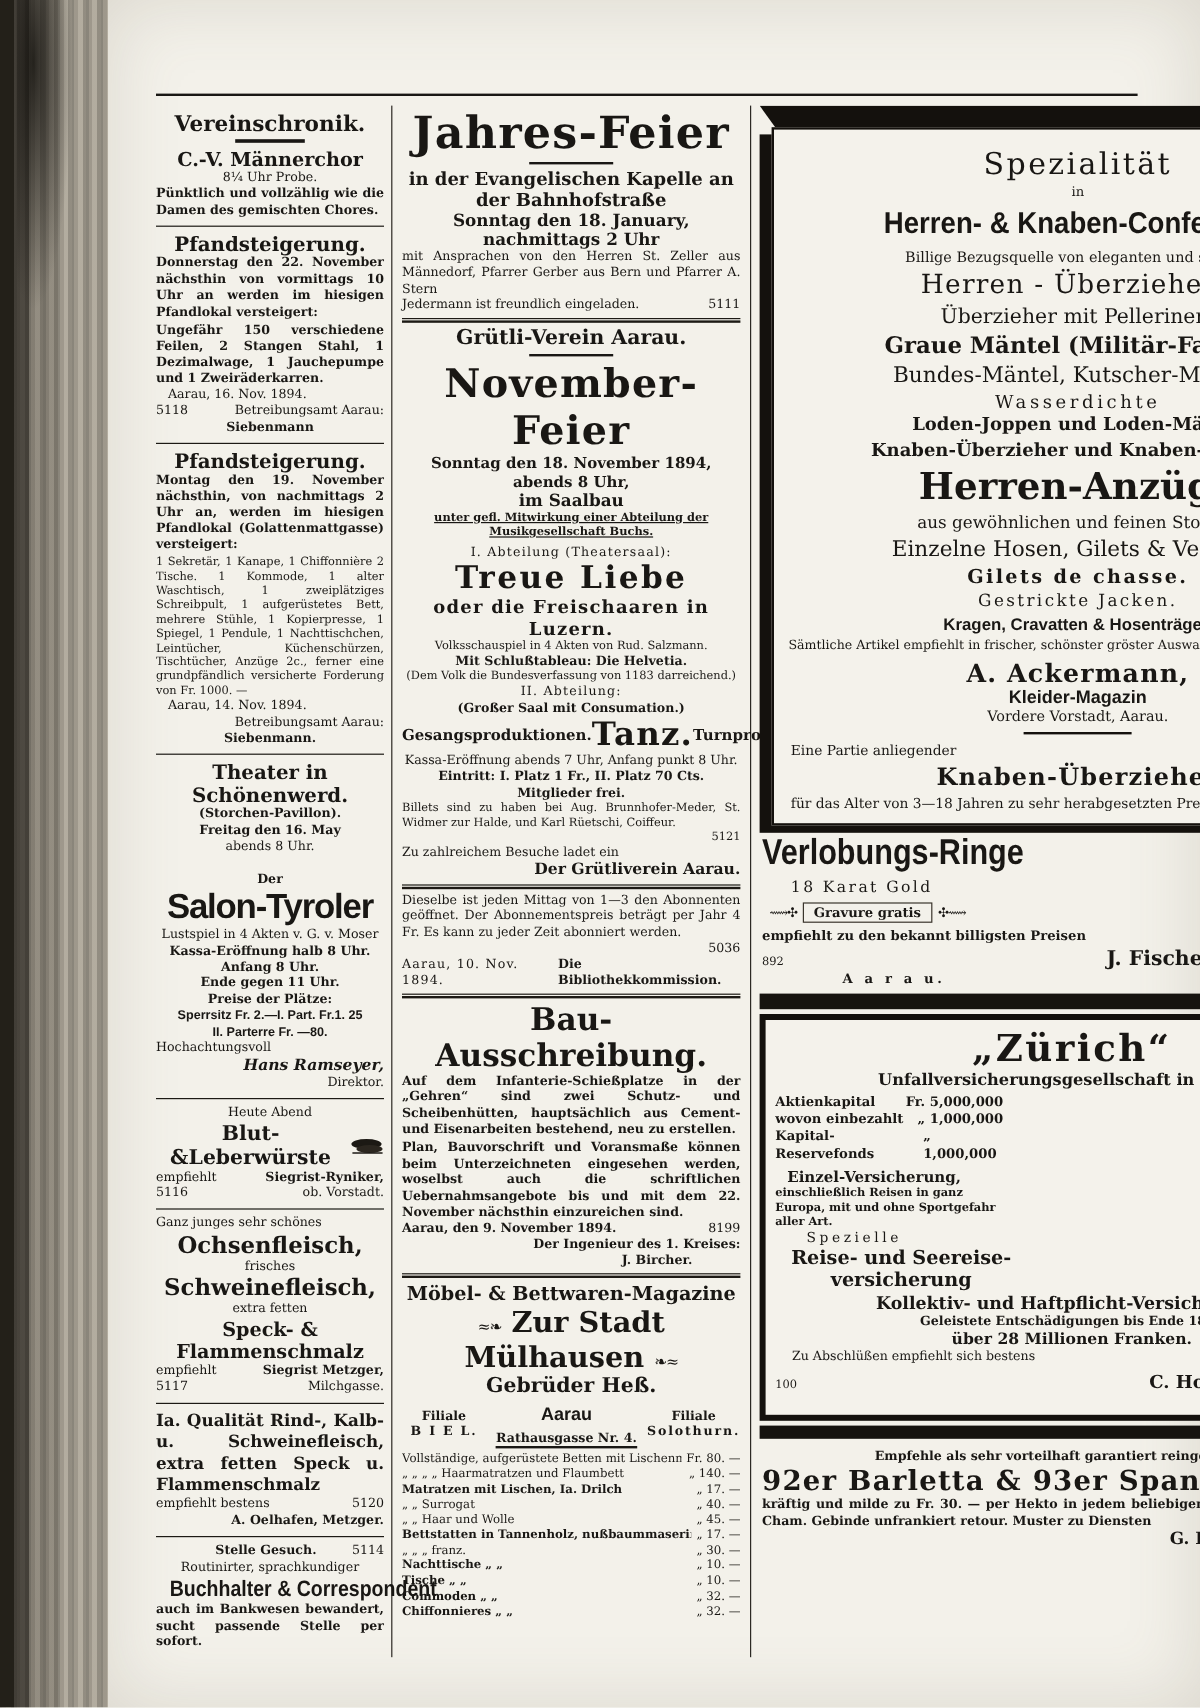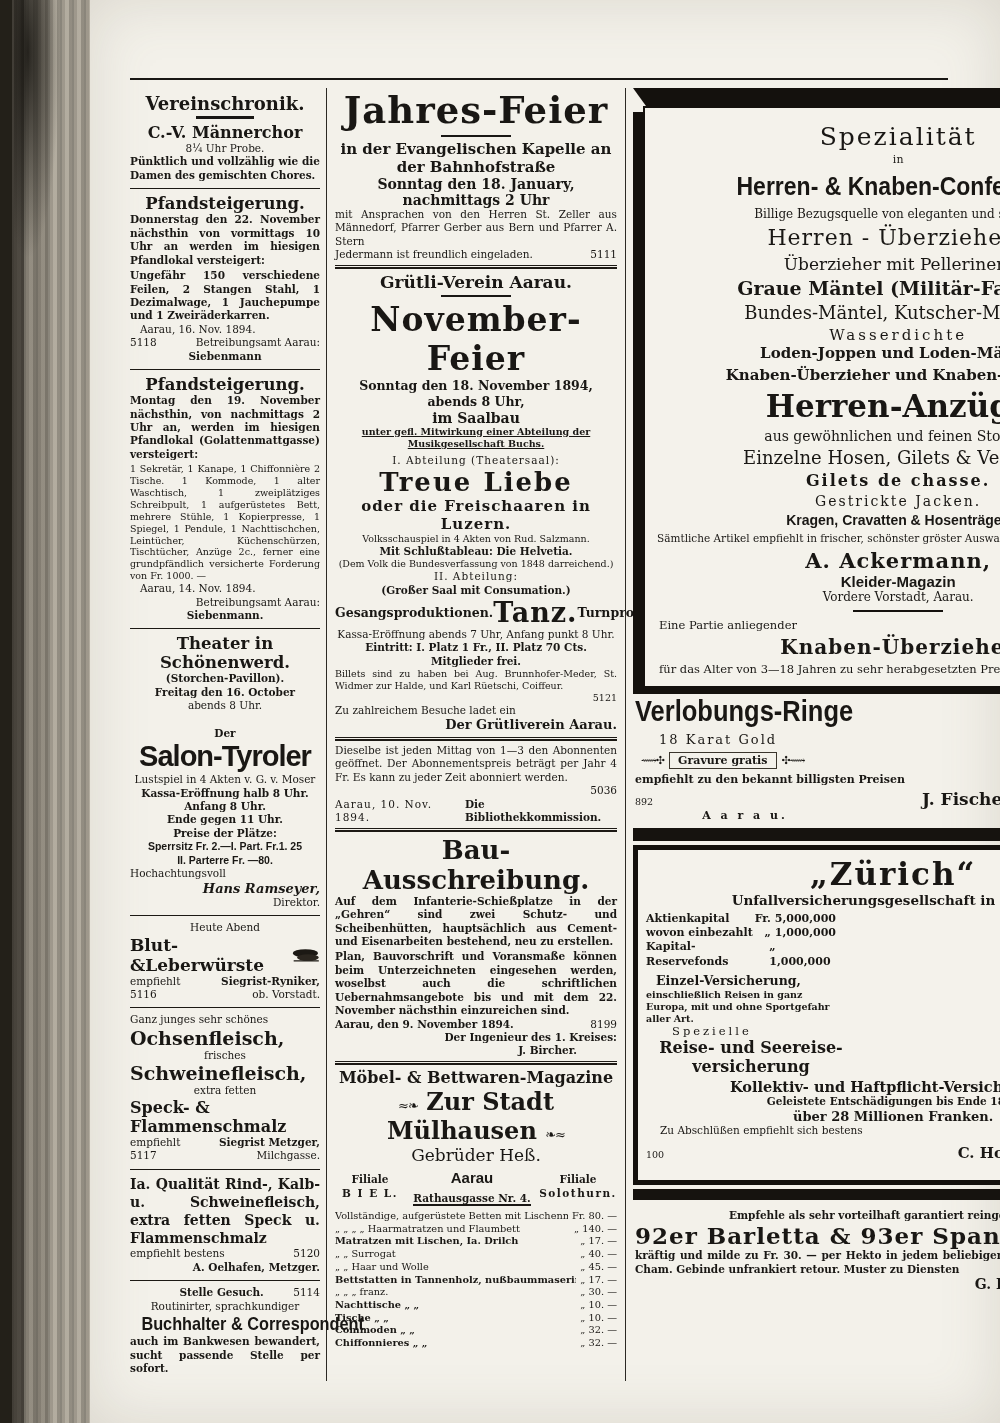--- a/index.html
+++ b/index.html
@@ -43,42 +43,42 @@
   .sec:last-child { border-bottom:none; }
   .chronik-h { font-size:18px; font-weight:bold; text-align:center; }
   .chronik-u { width:58px; border-top:3px solid #191714; margin:2px auto 1px auto; }
   .mch-h { font-size:16px; font-weight:bold; text-align:center; }
   .cjmv-h { font-size:18px; font-weight:bold; letter-spacing:4px; text-align:center; }
   .frak-h { font-size:16.5px; font-weight:bold; text-align:center; }
   .split { display:flex; justify-content:space-between; align-items:baseline; }
   .bigname { font-family:"Liberation Sans",sans-serif; font-weight:bold; font-size:29px; text-align:center; letter-spacing:-1px; }
   .buchh { font-family:"Liberation Sans",sans-serif; font-weight:bold; font-size:18.5px; text-align:center; transform:scaleX(.88); transform-origin:center; white-space:nowrap; }
   .script { font-style:italic; font-weight:bold; font-size:13px; }
-  .lbig { font-size:19px; font-weight:bold; }
+  .lbig { font-size:19px; font-weight:bold; text-align:center; }
   .wurst-row { display:flex; align-items:center; justify-content:center; gap:4px; }
 
   
   .rule-dbl { border-top:1px solid #1c1914; border-bottom:2.5px solid #1c1914; height:4px; margin:3px 0; }
   .bar { background:#16130f; height:9px; margin:4px 0; }
   .jf-title { font-size:37px; font-weight:bold; text-align:center; letter-spacing:1px; }
   .jf-sub { font-size:15px; font-weight:bold; text-align:center; }
   .short-rule { width:70px; border-top:2.5px solid #191714; margin:3px auto; }
   .gr-club { font-size:17px; font-weight:bold; text-align:center; }
   .gr-title { font-size:33px; font-weight:bold; text-align:center; letter-spacing:1px; }
   .gr-play { font-size:26px; font-weight:bold; text-align:center; letter-spacing:2px; }
   .gr-playsub { font-size:15px; font-weight:bold; text-align:center; letter-spacing:1px; }
   .tanz-row { display:flex; justify-content:space-between; align-items:center; }
   .tanz-side { font-size:12.5px; font-weight:bold; }
   .tanz-big { font-size:27px; font-weight:bold; letter-spacing:1px; }
   .bib-title { font-size:23px; font-weight:bold; text-align:center; }
   .bau-title { font-size:26px; font-weight:bold; text-align:center; }
   .mo-t1 { font-size:16px; font-weight:bold; text-align:center; }
   .mo-t2 { font-size:24px; font-weight:bold; text-align:center; }
   .mo-orn { font-size:13px; font-weight:normal; letter-spacing:-1px; }
-  .mo-t3 { font-size:17px; font-weight:normal; text-align:center; }
+  .mo-t3 { font-size:17px; font-weight:bold; text-align:center; }
   .branches { display:flex; justify-content:space-between; align-items:center; margin:3px 0 4px 0; }
   .price-row { display:flex; justify-content:space-between; font-size:9.8px; line-height:1.3; }
   .price-row .pl { flex:1; overflow:hidden; white-space:nowrap; }
   .price-row .pp { white-space:nowrap; padding-left:4px; }
 
   
   .shadow-top { height:18px; background:#14110d; clip-path:polygon(0 0,100% 0,97.5% 100%,2.5% 100%); }
   .ad-conf { border:2px solid #14110d; background:#f4f2eb; margin-left:10px; box-shadow:-10px 6px 0 0 #14110d; padding:14px 10px 10px 10px; }
   .cf-spez { font-size:25px; text-align:center; letter-spacing:2px; }
   .cf-in { font-size:11px; text-align:center; margin:2px 0; }
@@ -168,21 +168,21 @@
         <div class="sm b j">Montag den 19. November nächsthin, von nachmittags 2 Uhr an, werden im hiesigen Pfandlokal (Golattenmattgasse) versteigert:</div>
         <div class="xs j" style="margin-top:2px">1 Sekretär, 1 Kanape, 1 Chiffonnière 2 Tische. 1 Kommode, 1 alter Waschtisch, 1 zweiplätziges Schreibpult, 1 aufgerüstetes Bett, mehrere Stühle, 1 Kopierpresse, 1 Spiegel, 1 Pendule, 1 Nachttischchen, Leintücher, Küchenschürzen, Tischtücher, Anzüge 2c., ferner eine grundpfändlich versicherte Forderung von Fr. 1000. —</div>
         <div class="sm" style="margin-left:10px">Aarau, 14. Nov. 1894.</div>
         <div class="sm r">Betreibungsamt Aarau:</div>
         <div class="sm b c">Siebenmann.</div>
       </div>
 
       <div class="sec">
         <div class="frak-h">Theater in Schönenwerd.</div>
         <div class="sm b c">(Storchen-Pavillon).</div>
-        <div class="sm b c">Freitag den 16. October</div>
+        <div class="sm b c">Freitag den 16. May</div>
         <div class="sm c">abends 8 Uhr.</div>
         <div class="sm b c" style="margin-top:14px">Der</div>
         <div class="bigname">Salon-Tyroler</div>
         <div class="sm c">Lustspiel in 4 Akten v. G. v. Moser</div>
         <div class="sm b c">Kassa-Eröffnung halb 8 Uhr.</div>
         <div class="sm b c">Anfang 8 Uhr.</div>
         <div class="sm b c">Ende gegen 11 Uhr.</div>
         <div class="sm b c">Preise der Plätze:</div>
         <div class="sm b c sans">Sperrsitz Fr. 2.—I. Part. Fr.1. 25</div>
         <div class="sm b c sans">II. Parterre Fr. —80.</div>
@@ -272,21 +272,21 @@
         <div class="short-rule"></div>
         <div class="gr-title">November-Feier</div>
         <div class="sm b c" style="font-size:12.5px">Sonntag den 18. November 1894, abends 8 Uhr,</div>
         <div class="c b" style="font-size:14px">im Saalbau</div>
         <div class="xs b c" style="text-decoration:underline">unter gefl. Mitwirkung einer Abteilung der Musikgesellschaft Buchs.</div>
         <div class="sm c" style="margin-top:4px;letter-spacing:1px">I. Abteilung (Theatersaal):</div>
         <div class="gr-play">Treue Liebe</div>
         <div class="gr-playsub">oder die Freischaaren in Luzern.</div>
         <div class="xs c">Volksschauspiel in 4 Akten von Rud. Salzmann.</div>
         <div class="sm b c">Mit Schlußtableau: Die Helvetia.</div>
-        <div class="xs c">(Dem Volk die Bundesverfassung von 1848 darreichend.)</div>
+        <div class="xs c">(Dem Volk die Bundesverfassung von 1183 darreichend.)</div>
         <div class="sm c" style="letter-spacing:1px">II. Abteilung:</div>
         <div class="sm b c">(Großer Saal mit Consumation.)</div>
         <div class="tanz-row">
           <span class="tanz-side">Gesangsproduktionen.</span>
           <span class="tanz-big">Tanz.</span>
           <span class="tanz-side">Turnproduktionen.</span>
         </div>
         <div class="sm c">Kassa-Eröffnung abends 7 Uhr, Anfang punkt 8 Uhr.</div>
         <div class="sm b c">Eintritt: I. Platz 1 Fr., II. Platz 70 Cts. Mitglieder frei.</div>
         <div class="xs j">Billets sind zu haben bei Aug. Brunnhofer-Meder, St. Widmer zur Halde, und Karl Rüetschi, Coiffeur.</div>

